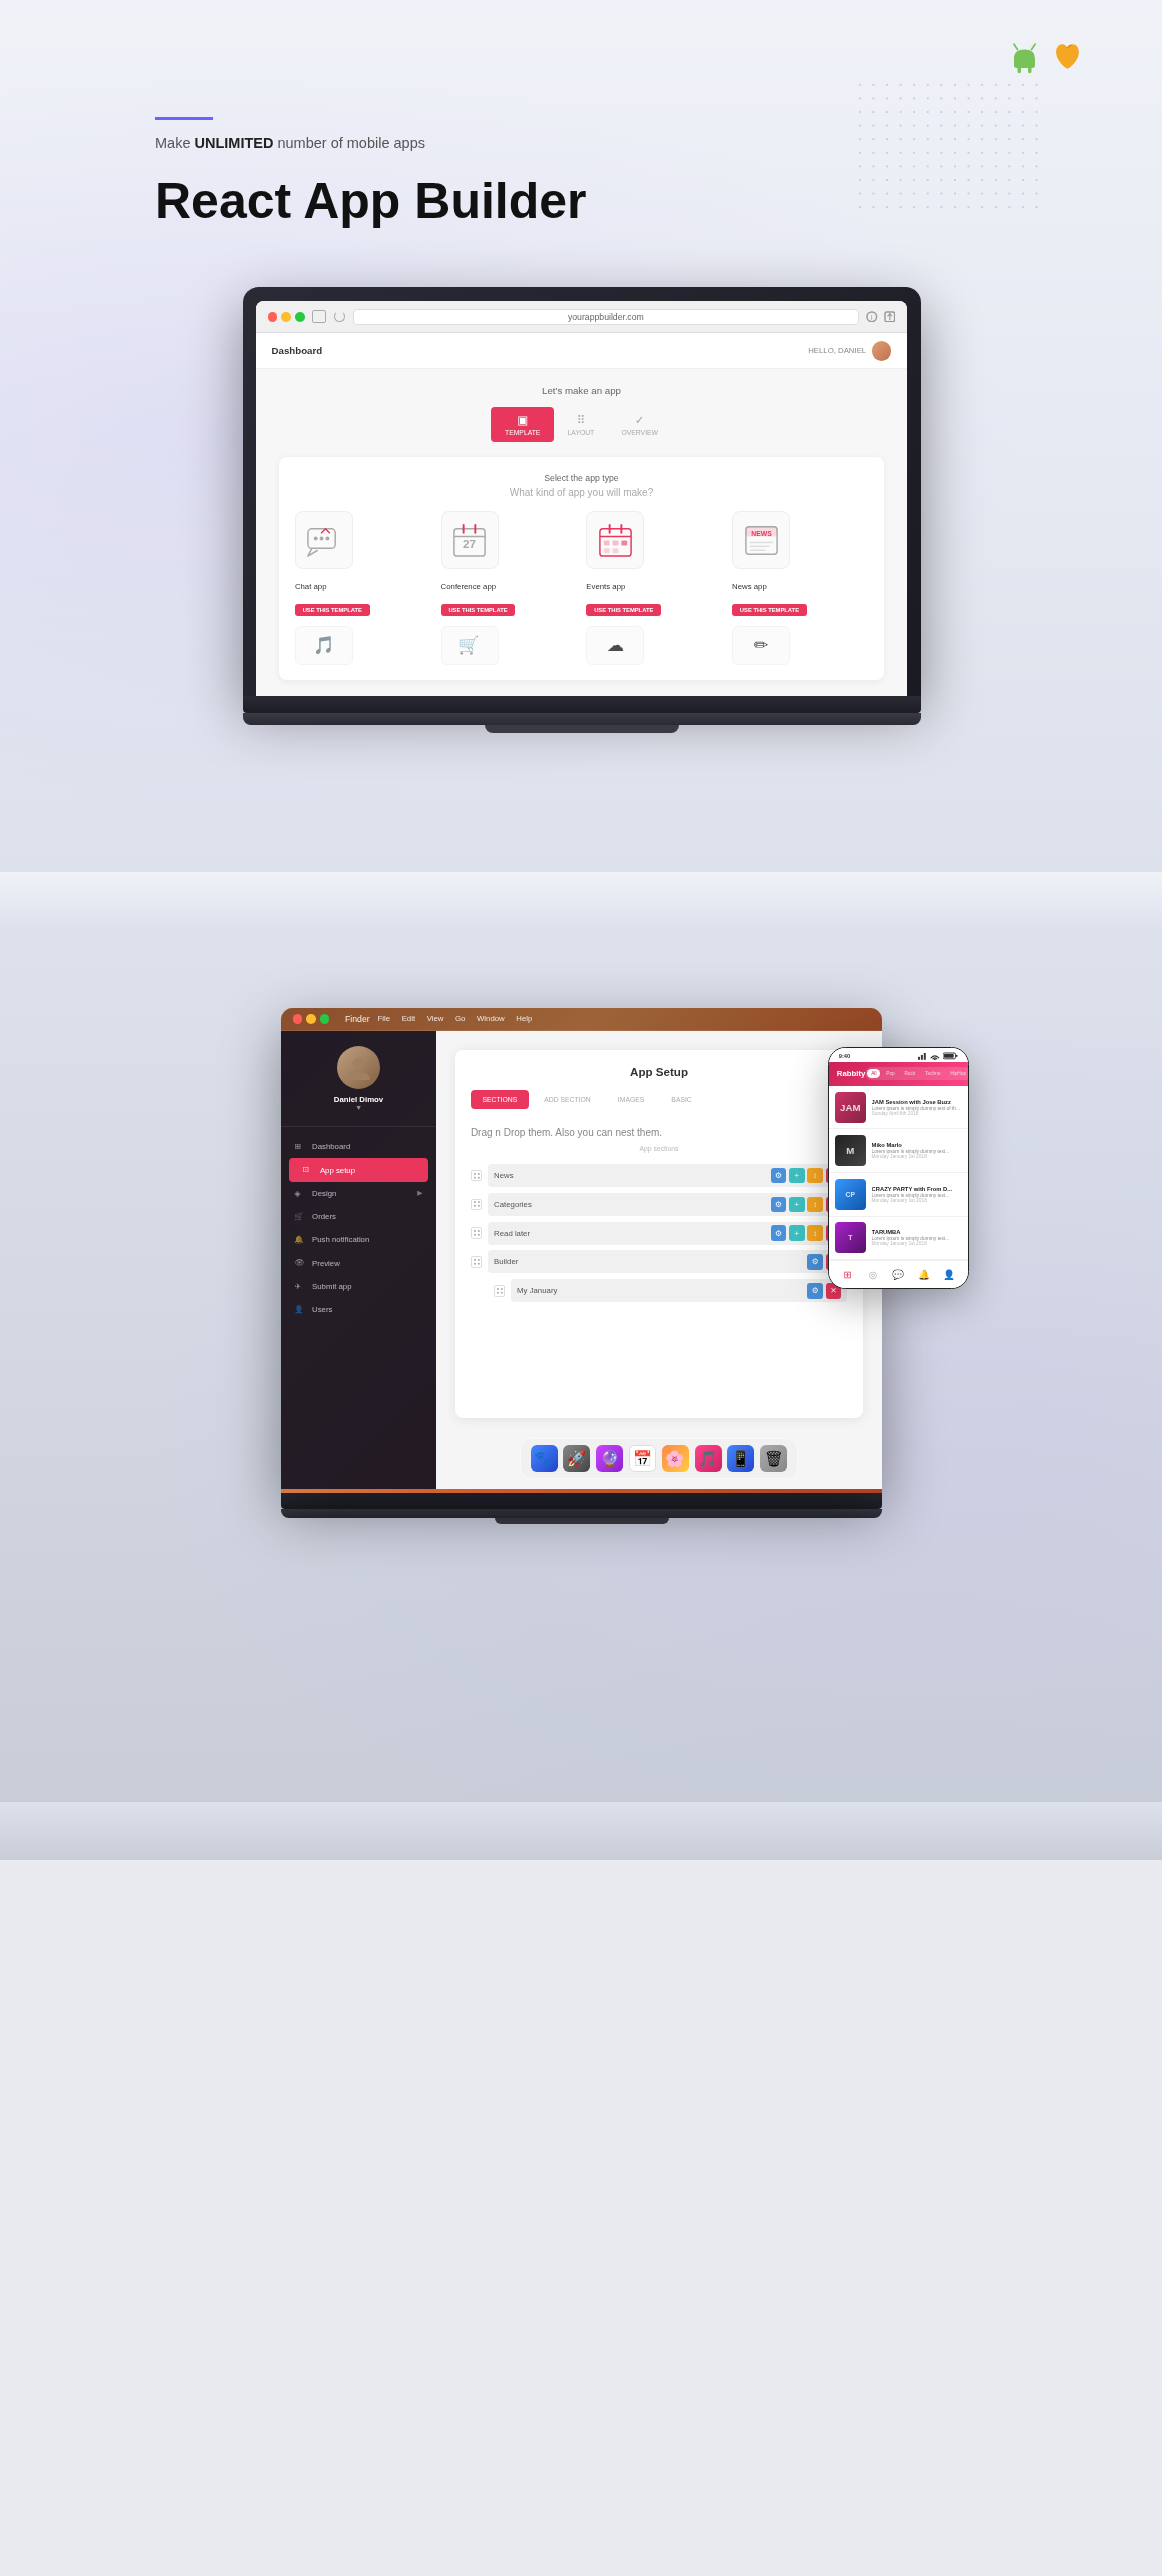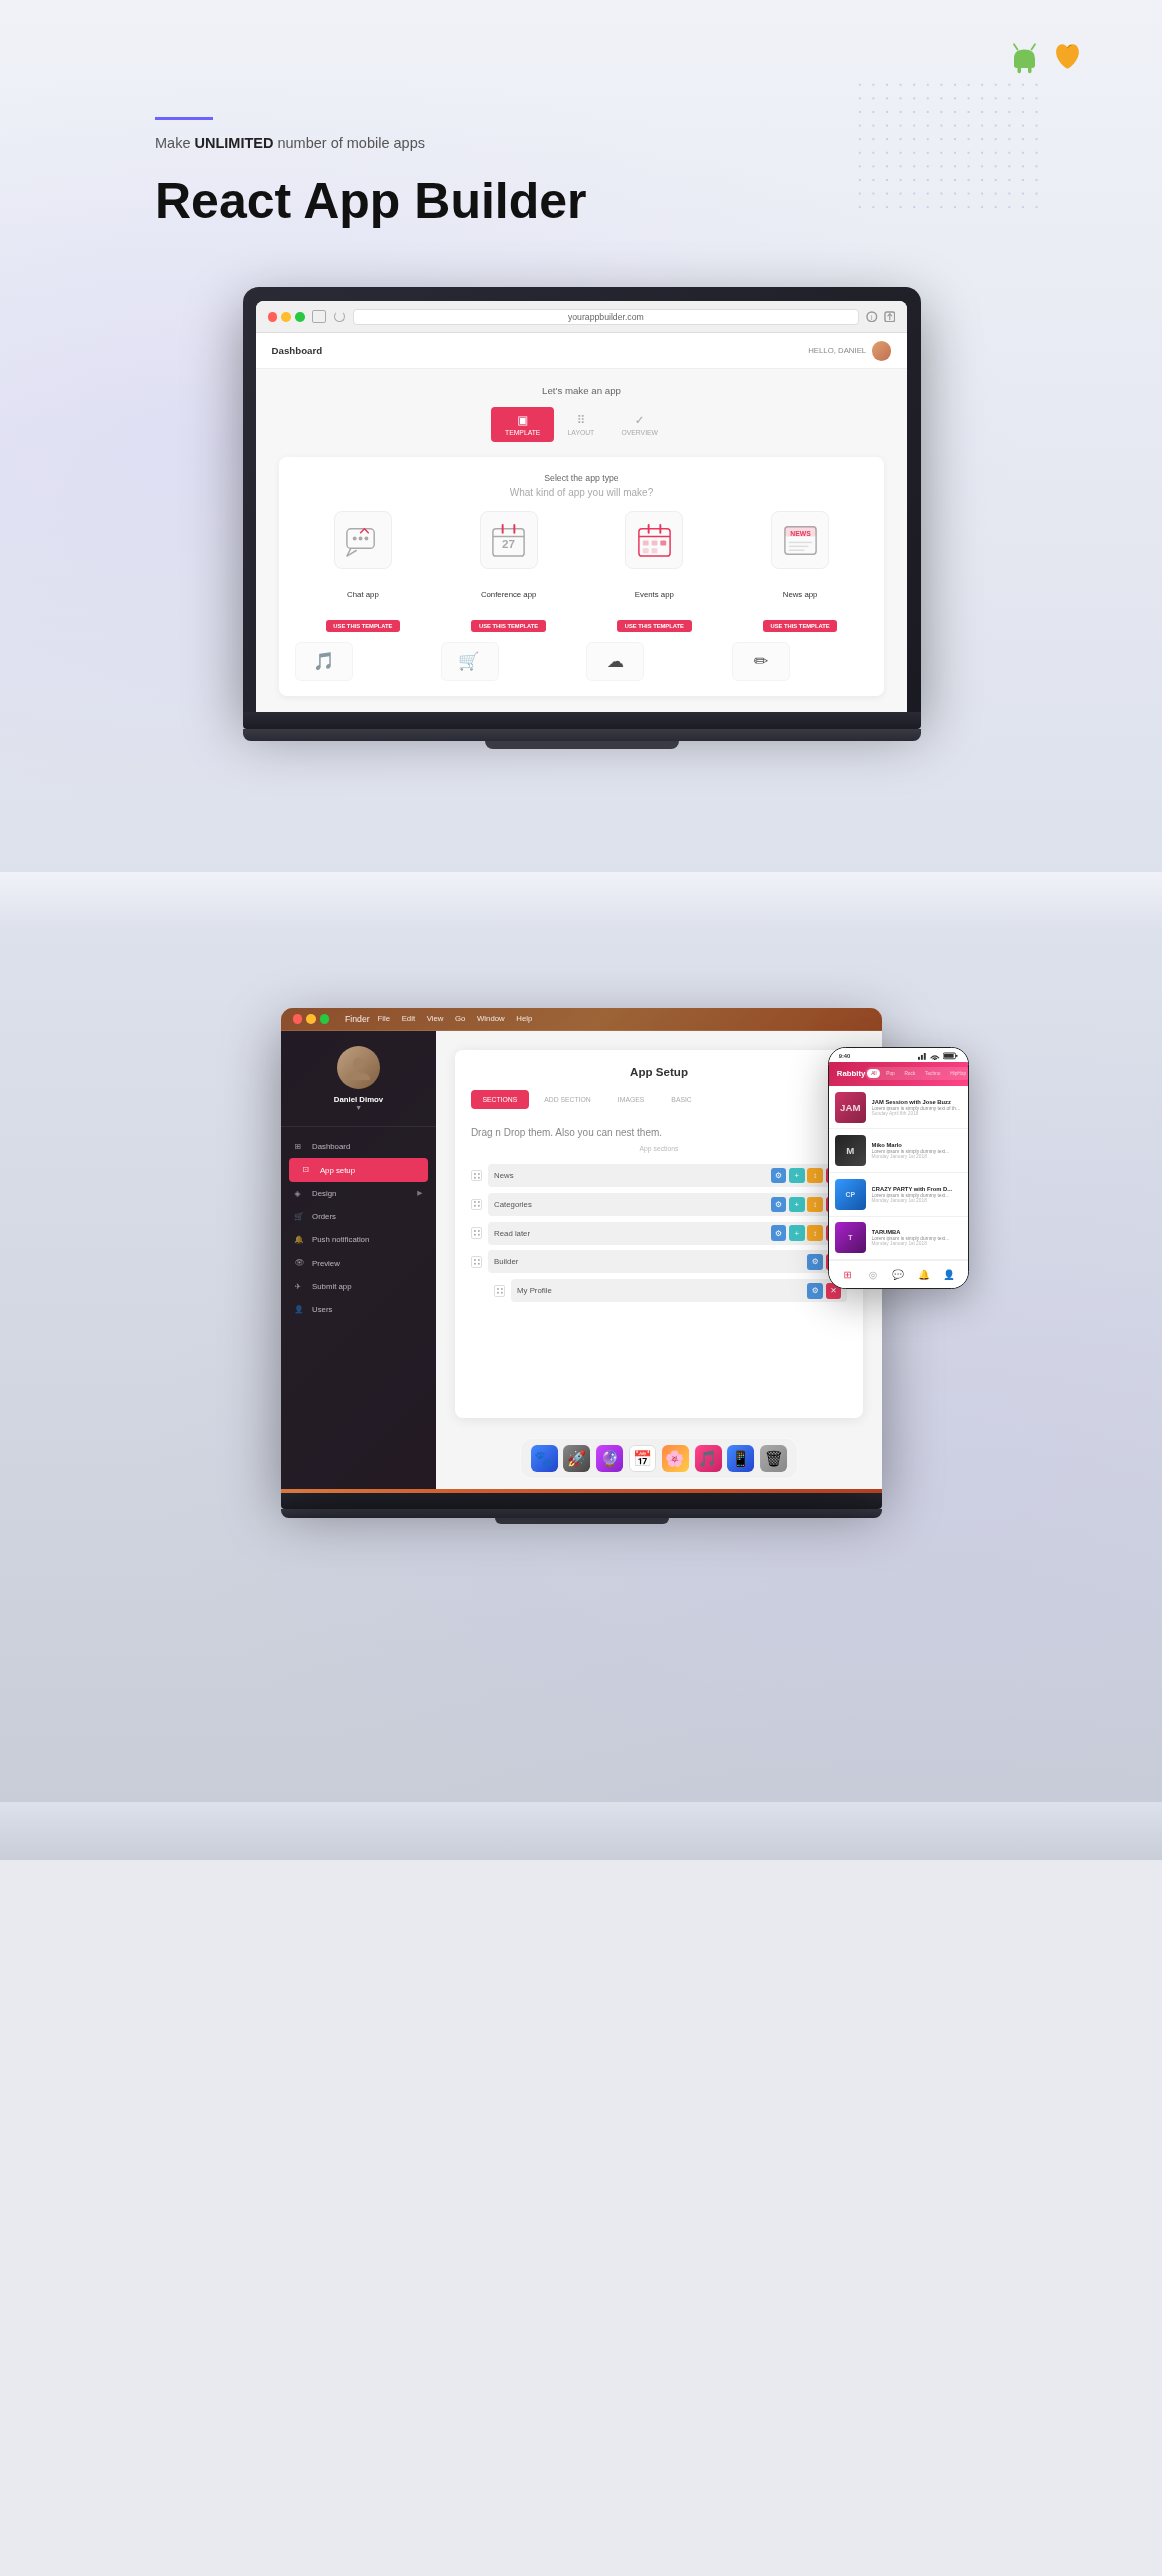--- a/index.html
+++ b/index.html
@@ -266,22 +266,22 @@
     .app-grid {
       display: grid;
       grid-template-columns: repeat(4, 1fr);
       gap: 9.7px;
       margin-bottom: 9.7px;
     }
 
     .app-card {
       display: flex;
       flex-direction: column;
-      align-items: center;
-      gap: 21px;
+      align-items: flex-start;
+      gap: 13px;
     }
 
     .app-icon-box {
       width: 58px;
       height: 58px;
       border-radius: 7.8px;
       border: 1.5px solid #eee;
       display: flex;
       align-items: center;
       justify-content: center;
@@ -1159,21 +1159,21 @@
                   <div class="section-row profile-row">
                     <div style="width:11.6px;height:11.6px;border-radius:1.9px;border:1px solid #ddd;display:flex;align-items:center;justify-content:center;">
                       <svg width="7.8" height="7.8" viewBox="0 0 8 8">
                         <circle cx="2" cy="2" r="1" fill="#aaa"></circle>
                         <circle cx="6" cy="2" r="1" fill="#aaa"></circle>
                         <circle cx="2" cy="6" r="1" fill="#aaa"></circle>
                         <circle cx="6" cy="6" r="1" fill="#aaa"></circle>
                       </svg>
                     </div>
                     <div class="section-row-bar">
-                      <span style="font-size:7.8px;color:#555;flex:1;">My Profile</span>
+                      <span style="font-size:7.8px;color:#555;flex:1;">My January</span>
                       <div class="row-action-btns">
                         <div class="row-btn blue">⚙</div>
                         <div class="row-btn red">✕</div>
                       </div>
                     </div>
                   </div>
 
                 </div>
               </div>
 

